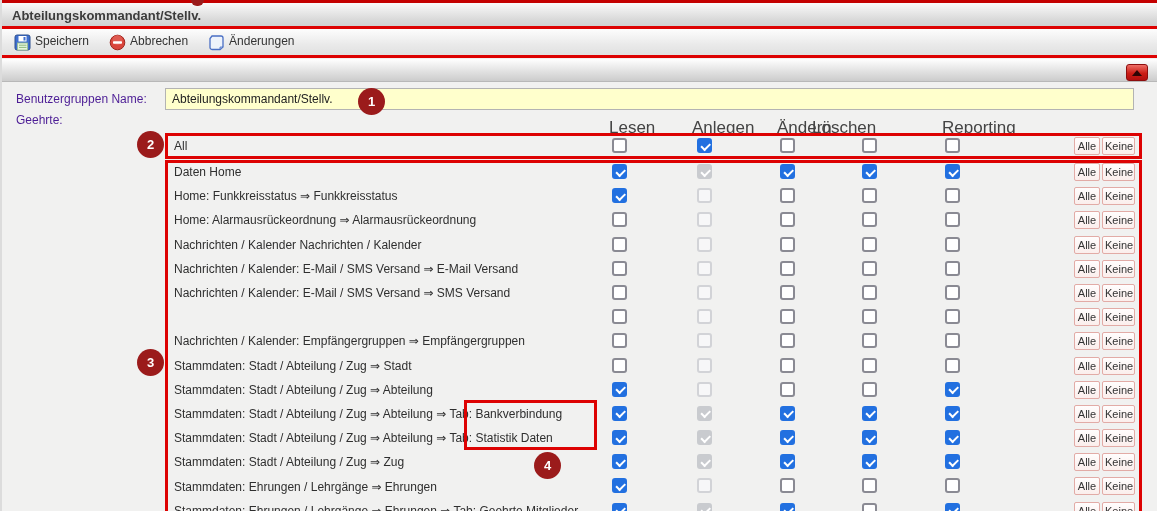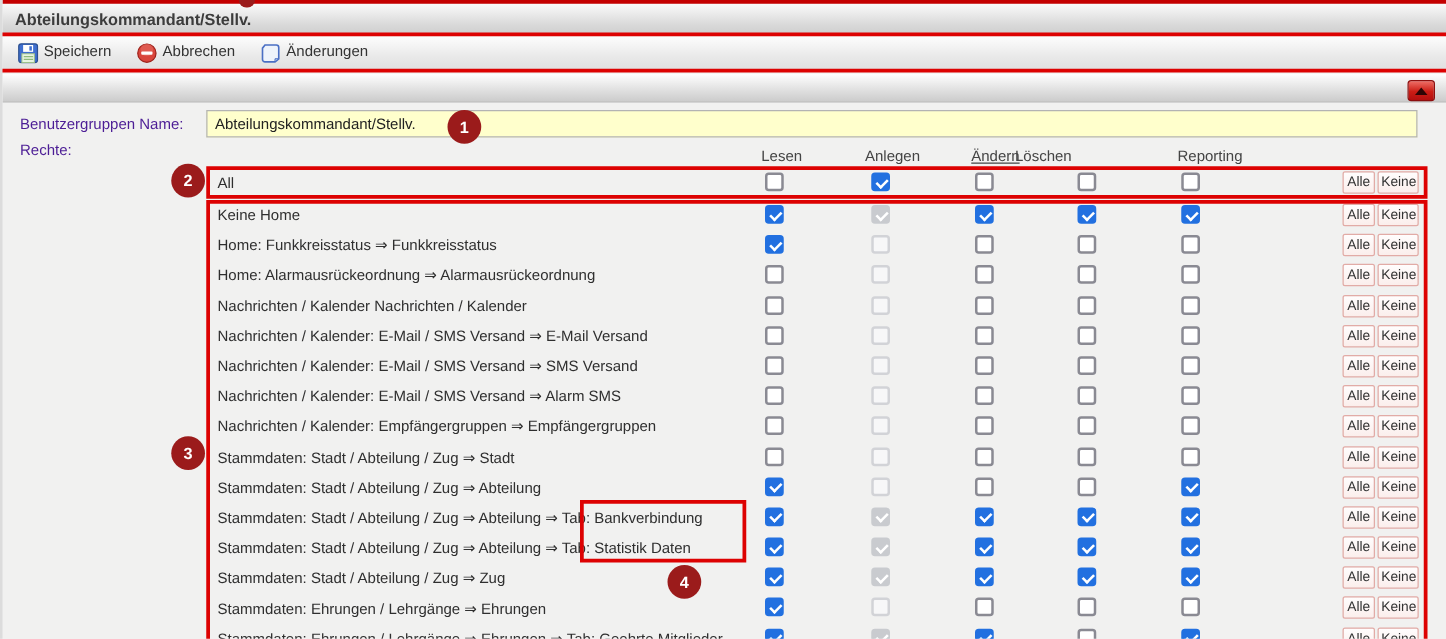--- a/index.html
+++ b/index.html
@@ -27,21 +27,21 @@
   .collapse-btn .tri { width:0; height:0; border-left:5px solid transparent;
     border-right:5px solid transparent; border-bottom:6px solid #2d0505; }
 
   
   .flabel { position:absolute; font-size:12px; color:#4c1d95; }
   .name-input { position:absolute; left:163px; top:88px; width:969px; height:22px;
     background:#ffffcc; border:1px solid #b3b3b3; font-family:"Liberation Sans",sans-serif;
     font-size:12px; color:#222; padding:0 6px; }
 
   
-  .colhdr { position:absolute; top:118px; font-size:12px; color:#444; }
+  .colhdr { position:absolute; top:118px; font-size:17px; color:#444; }
   .row-wrap { position:absolute; left:163px; top:160px; width:976px; }
   .all-row  { position:absolute; left:163px; top:134px; width:976px; height:24px; }
   .row { position:relative; height:24.2px; }
   .row-label { position:absolute; left:9px; top:50%; transform:translateY(-50%);
     font-size:12px; color:#2f2f2f; white-space:nowrap; }
 
   .cb { position:absolute; top:4px; width:15px; height:15px; border:2px solid #8a8a93;
     border-radius:3px; background:#fff; cursor:pointer; }
   .cb.on { background:#2270e0; border-color:#2270e0; }
   .cb.on::after { content:""; position:absolute; left:1.5px; top:2.5px; width:7px; height:3.5px;
@@ -111,42 +111,42 @@
   </div>
 </div>
 
 <div class="strip"></div>
 <div class="collapse-btn">
   <span class="tri"></span>
 </div>
 
 <div class="flabel" style="left:14px; top:92px;">Benutzergruppen Name:</div>
 <input class="name-input" type="text" value="Abteilungskommandant/Stellv." style="">
-<div class="flabel" style="left:14px; top:113px;">Rechte:</div>
+<div class="flabel" style="left:14px; top:113px;">Geehrte:</div>
 
 <span class="colhdr" style="left:607px;">Lesen</span>
 <span class="colhdr" style="left:690px;">Anlegen</span>
 <span class="colhdr" style="left:775px;text-decoration:underline;">Ändern</span>
 <span class="colhdr" style="left:810px;">Löschen</span>
 <span class="colhdr" style="left:940px;">Reporting</span>
 
 <div class="all-row row" id="all-row">
   <span class="row-label">All</span>
   <span class="cb c0"></span>
   <span class="cb c1 on"></span>
   <span class="cb c2"></span>
   <span class="cb c3"></span>
   <span class="cb c4"></span>
   <span class="mini-btn alle">Alle</span>
   <span class="mini-btn keine">Keine</span>
 </div>
 
 <div class="row-wrap" id="rows">
     <div class="row">
-    <span class="row-label">Keine Home</span>
+    <span class="row-label">Daten Home</span>
     <span class="cb c0 on"></span>
     <span class="cb c1 dis on"></span>
     <span class="cb c2 on"></span>
     <span class="cb c3 on"></span>
     <span class="cb c4 on"></span>
     <span class="mini-btn alle">Alle</span>
     <span class="mini-btn keine">Keine</span>
   </div>
     <div class="row">
     <span class="row-label">Home: Funkkreisstatus ⇒ Funkkreisstatus</span>
@@ -192,21 +192,20 @@
     <span class="row-label">Nachrichten / Kalender: E-Mail / SMS Versand ⇒ SMS Versand</span>
     <span class="cb c0"></span>
     <span class="cb c1 dis"></span>
     <span class="cb c2"></span>
     <span class="cb c3"></span>
     <span class="cb c4"></span>
     <span class="mini-btn alle">Alle</span>
     <span class="mini-btn keine">Keine</span>
   </div>
     <div class="row">
-    <span class="row-label">Nachrichten / Kalender: E-Mail / SMS Versand ⇒ Alarm SMS</span>
     <span class="cb c0"></span>
     <span class="cb c1 dis"></span>
     <span class="cb c2"></span>
     <span class="cb c3"></span>
     <span class="cb c4"></span>
     <span class="mini-btn alle">Alle</span>
     <span class="mini-btn keine">Keine</span>
   </div>
     <div class="row">
     <span class="row-label">Nachrichten / Kalender: Empfängergruppen ⇒ Empfängergruppen</span>

